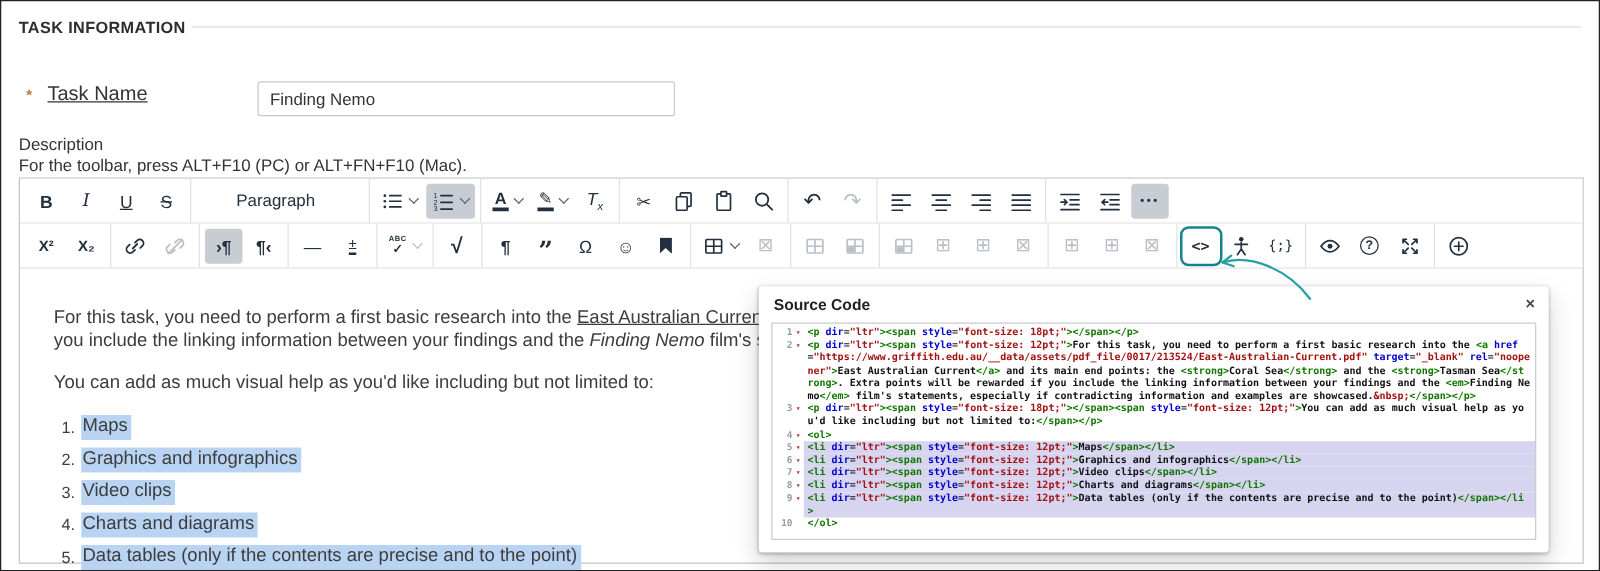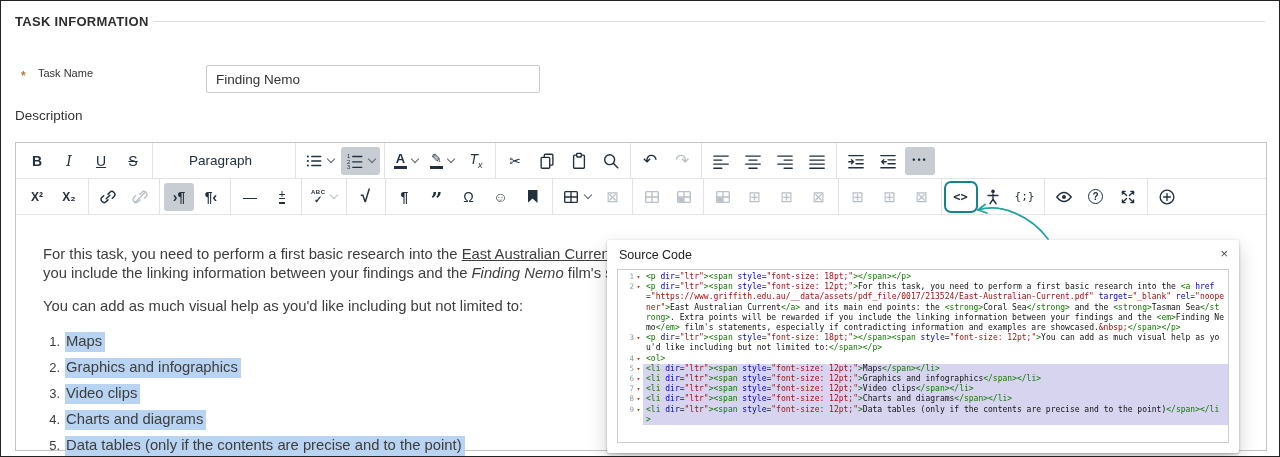--- a/index.html
+++ b/index.html
@@ -7,21 +7,21 @@
   .page { position:relative; width:1280px; height:457px; background:#fff;
           border:1px solid #222; font-family:"Liberation Sans", sans-serif; overflow:hidden; }
 
   
   .hdr-title { position:absolute; left:14px; top:13px; font-size:13px; font-weight:bold;
                color:#2e2e2e; letter-spacing:.3px; }
   .hdr-line { position:absolute; left:152px; right:14px; top:20px; height:1px; background:#ddd; }
 
   
   .req { position:absolute; left:20px; top:68px; color:#c0763d; font-size:12px; font-weight:bold; }
-  .lbl-task { position:absolute; left:37px; top:66px; font-size:11px; color:#333; }
+  .lbl-task { position:absolute; left:37px; top:66px; font-size:16px; color:#333;text-decoration:underline; }
   .task-input { position:absolute; left:205px; top:64px; width:334px; height:28px;
                 border:1px solid #c9c9c9; border-radius:2px; padding:0 9px; font-size:13.5px;
                 color:#333; font-family:"Liberation Sans", sans-serif; outline:none; }
 
   .lbl-desc { position:absolute; left:14px; top:107px; font-size:13.5px; color:#333; }
   .lbl-hint { position:absolute; left:14px; top:124px; font-size:13.5px; color:#333; }
 
   
   .editor { position:absolute; left:14px; top:141px; width:1252px; height:309px;
             border:1px solid #c4c4c4; background:#fff; }
@@ -65,22 +65,22 @@
              padding:29px 20px 0 26px; font-size:14.8px; color:#3d3d3d; line-height:19px; }
   .content p { margin-bottom:14px; }
   .linku { text-decoration:underline; }
   .itx { font-style:italic; } .bld { font-weight:bold; }
   .olist { margin-top:16px; }
   .lrow { display:flex; margin-bottom:6px; }
   .num { width:22px; text-align:right; padding-right:5px; font-size:13px; flex:none; }
   .seltext { background:#b9d4f2; padding:0 3px 1px 1px; }
 
   
-  .dlg { position:absolute; left:606px; top:239px; width:632px; height:213px; background:#fff;
-         border-radius:3px; box-shadow:0 1px 3px rgba(0,0,0,.28),0 8px 20px rgba(0,0,0,.18); z-index:4; }
+  .dlg { position:absolute; left:606px; top:228px; width:632px; height:213px; background:#fff;
+         border-radius:3px; box-shadow:0 1px 3px rgba(0,0,0,.28),0 8px 20px rgba(0,0,0,.18); z-index:4;font-weight:bold; }
   .dlg-title { font-size:12.5px; color:#222; padding:8px 12px 6px; }
   .dlg-close { position:absolute; top:6px; right:11px; font-size:13px; color:#4a4a4a; cursor:pointer; }
   .cmwrap { position:absolute; left:10px; right:10px; top:29px; bottom:10px;
             border:1px solid #c9ccd0; background:#fff; overflow:hidden; padding-top:2px;
             font-family:"DejaVu Sans Mono", monospace; }
   .cmrow { display:flex; align-items:flex-start; }
   .gut { flex:0 0 25px; display:flex; justify-content:flex-end; }
   .lnum { font-size:7.5px; line-height:10.2px; color:#9a9a9a; }
   .fold { width:9px; font-size:6.5px; line-height:10.2px; color:#a84532; text-align:center; }
   .ccode { flex:1; white-space:pre-wrap; word-break:break-all; padding:0 4px 0 3px;
@@ -218,20 +218,21 @@
 
 <div class="page">
   <div class="hdr-title">TASK INFORMATION</div>
   <div class="hdr-line"></div>
 
   <span class="req">*</span>
   <label class="lbl-task">Task Name</label>
   <input class="task-input" type="text" value="Finding Nemo" style="">
 
   <div class="lbl-desc">Description</div>
+  <div class="lbl-hint">For the toolbar, press ALT+F10 (PC) or ALT+FN+F10 (Mac).</div>
 
   <div class="editor">
     <div class="trow" id="tb-row1">
         <div class="tbtn" style="--ring: #14848c;">
           <span class="glyph w700">B</span>
         </div>
         <div class="tbtn" style="--ring: #14848c;">
           <span class="glyph ital serif">I</span>
         </div>
         <div class="tbtn" style="--ring: #14848c;">
@@ -565,20 +566,27 @@
           </div>
           <div class="ccode" style="background: rgb(215, 212, 240);"><span class="tk-t">&lt;li</span><span class="tk-a"> dir</span><span class="tk-x">=</span><span class="tk-s">"ltr"</span><span class="tk-t">&gt;&lt;span</span><span class="tk-a"> style</span><span class="tk-x">=</span><span class="tk-s">"font-size: 12pt;"</span><span class="tk-t">&gt;</span><span class="tk-x">Charts and diagrams</span><span class="tk-t">&lt;/span&gt;&lt;/li&gt;</span></div>
         </div>
         <div class="cmrow sel">
           <div class="gut">
             <span class="lnum">9</span>
             <span class="fold">▾</span>
           </div>
           <div class="ccode" style="background: rgb(215, 212, 240);"><span class="tk-t">&lt;li</span><span class="tk-a"> dir</span><span class="tk-x">=</span><span class="tk-s">"ltr"</span><span class="tk-t">&gt;&lt;span</span><span class="tk-a"> style</span><span class="tk-x">=</span><span class="tk-s">"font-size: 12pt;"</span><span class="tk-t">&gt;</span><span class="tk-x">Data tables (only if the contents are precise and to the point)</span><span class="tk-t">&lt;/span&gt;&lt;/li&gt;</span></div>
         </div>
+        <div class="cmrow">
+          <div class="gut">
+            <span class="lnum">10</span>
+            <span class="fold"></span>
+          </div>
+          <div class="ccode"><span class="tk-t">&lt;/ol&gt;</span></div>
+        </div>
       </div>
   </div>
 
   <svg class="arrow-svg" id="annot" width="130" height="50" viewBox="0 0 130 50">
     <path id="annot-curve" d="M112 42 C 94 18, 64 6, 42 13" fill="none" stroke-width="1.8" stroke-linecap="round" stroke="#26a0a0"></path>
     <path id="annot-head" d="M49 7.5 L42 13 L51 16" fill="none" stroke-width="1.8" stroke-linecap="round" stroke-linejoin="round" stroke="#26a0a0"></path>
   </svg>
 </div>
 
 </body></html>

